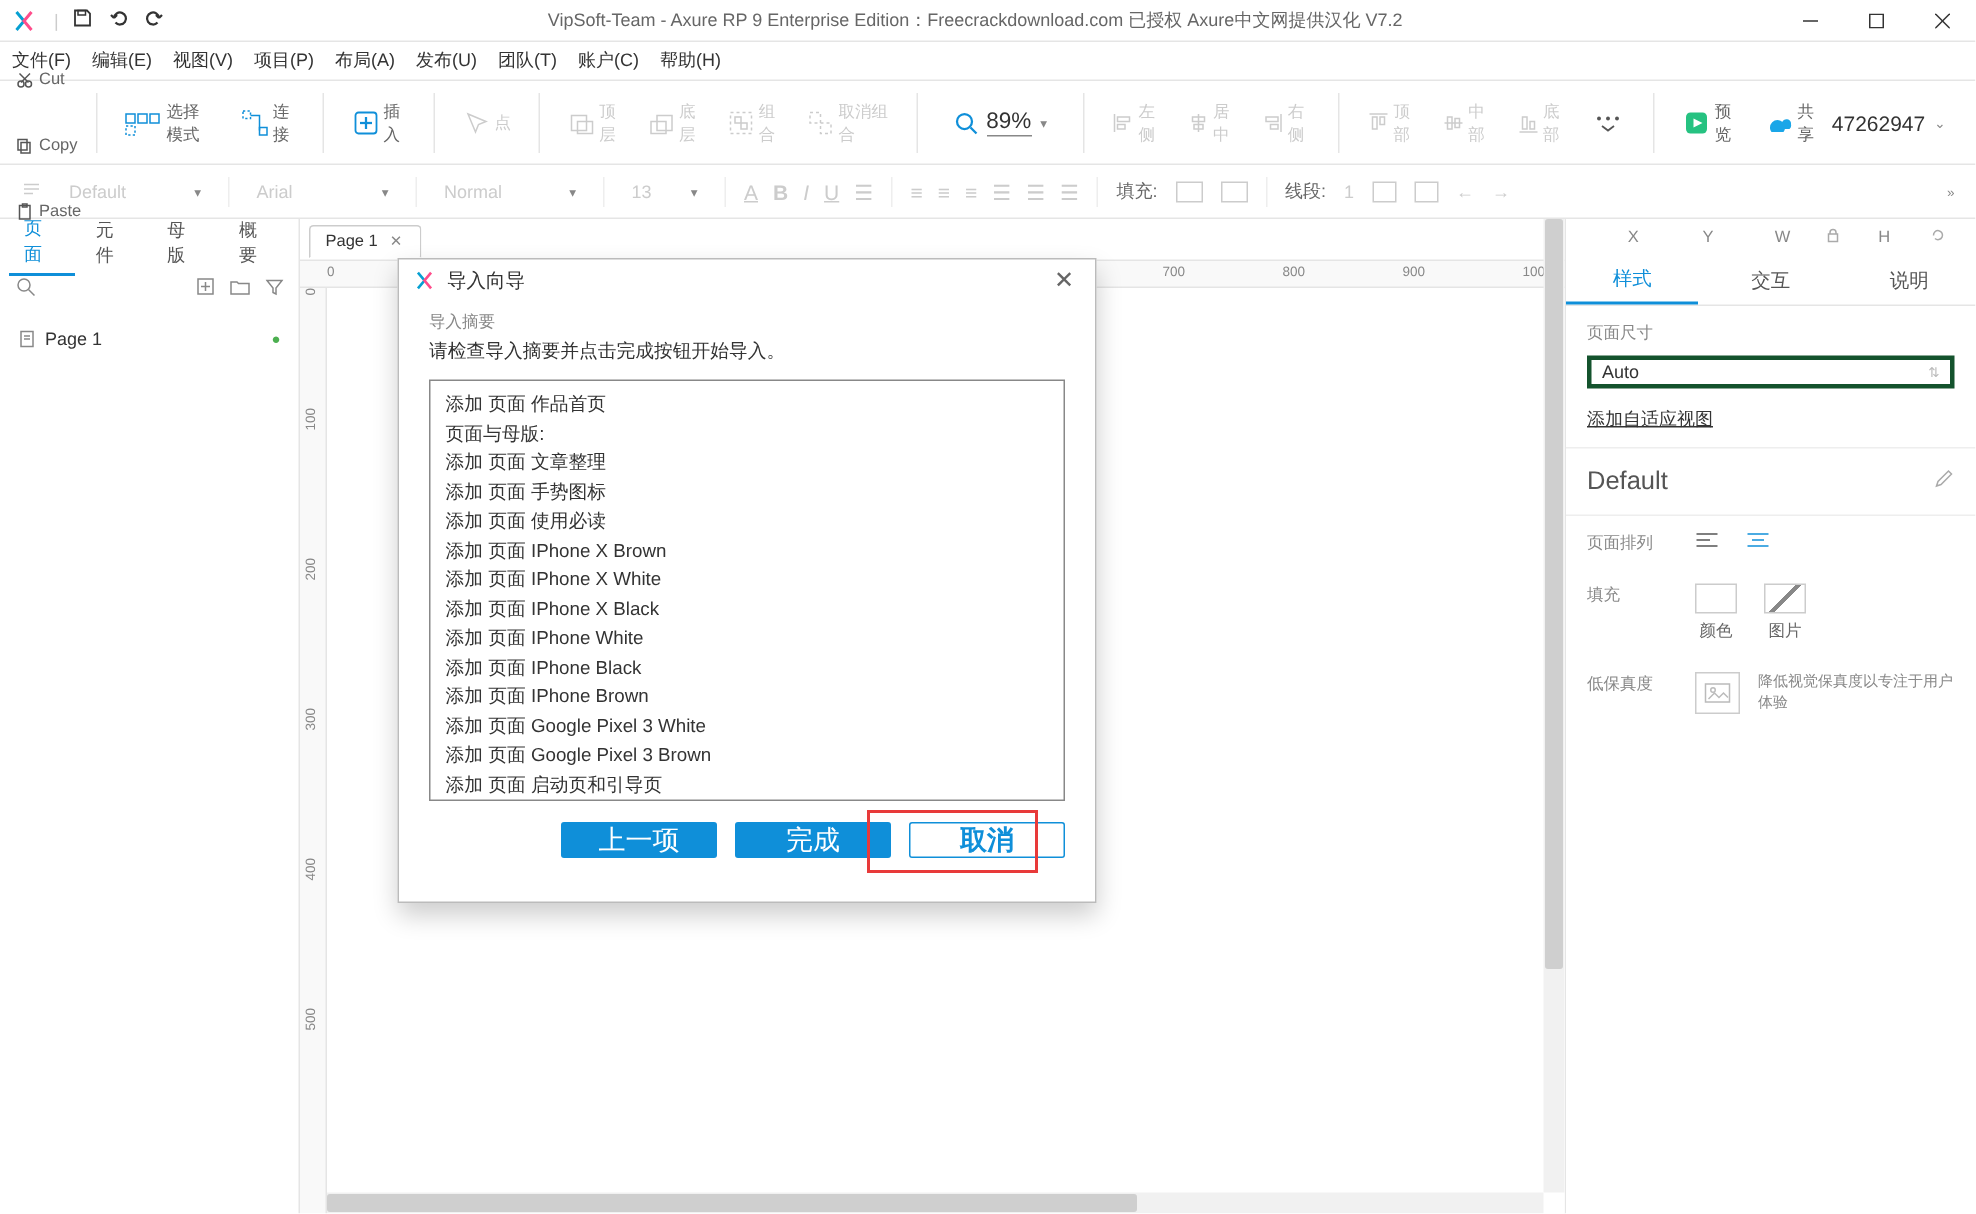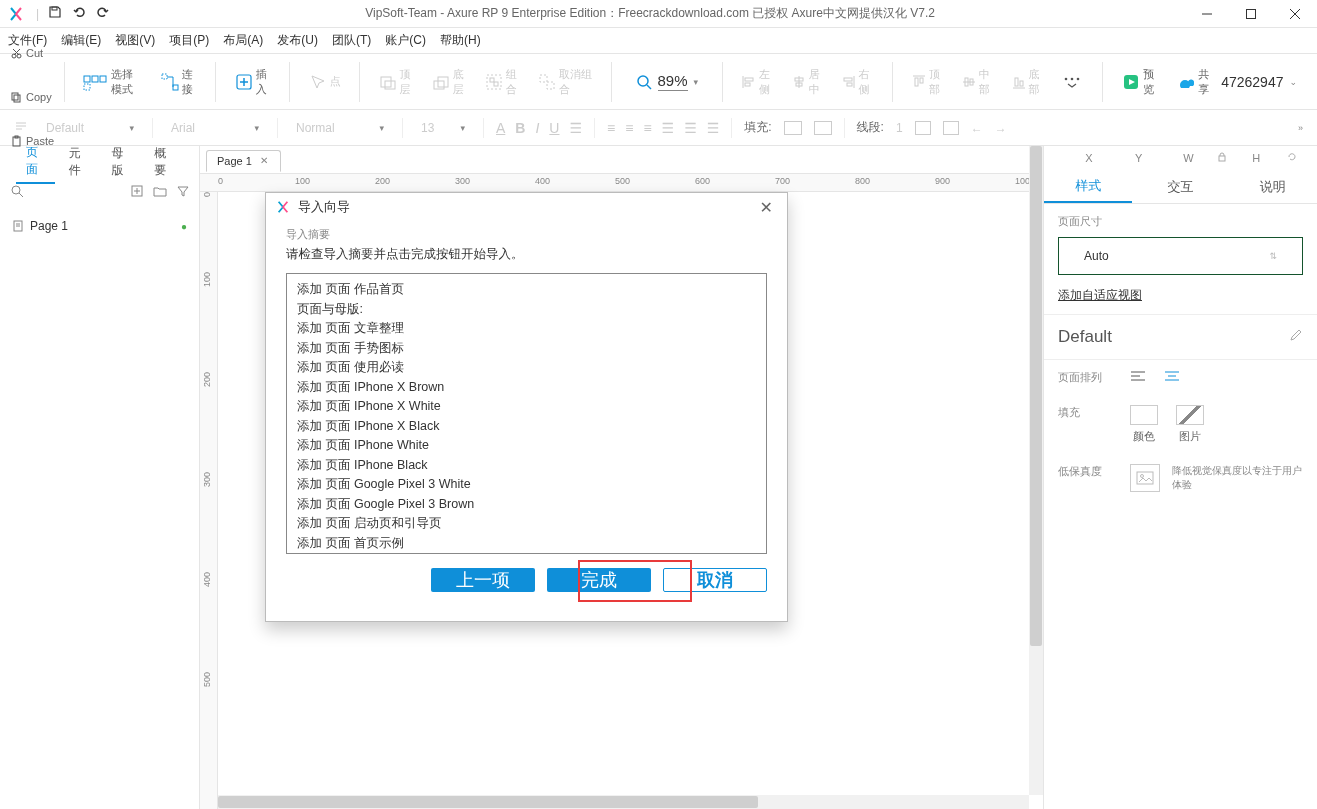--- a/index.html
+++ b/index.html
@@ -36,21 +36,21 @@
 .stylebar { height: 36px; display: flex; align-items: center; border-bottom: 1px solid #e5e5e5; color: #ccc; gap: 12px; padding: 0 14px; font-size: 12px; }
 .stylebar .dd { display: flex; align-items: center; gap: 6px; padding: 2px 6px; min-width: 100px; }
 .stylebar .dd.short { min-width: 56px; }
 .stylebar .sep-v { width: 1px; height: 20px; background: #eee; }
 .stylebar .icons { display: flex; gap: 10px; font-size: 14px; }
 .stylebar .lbl2 { color: #666; }
 
 
 .main { display: flex; height: calc(100% - 28px - 26px - 56px - 36px); }
 .leftpanel { width: 200px; border-right: 1px solid #e5e5e5; display: flex; flex-direction: column; }
-.lp-tabs { display: flex; height: 32px; align-items: center; padding: 0 16px; gap: 4px; }
+.lp-tabs { display: flex; height: 32px; align-items: center; padding: 0 6px; gap: 4px; }
 .lp-tab { padding: 4px 10px; font-size: 12px; color: #555; cursor: pointer; }
 .lp-tab.active { color: #0f8fd9; border-bottom: 2px solid #0f8fd9; font-weight: 500; }
 .lp-tools { height: 28px; display: flex; align-items: center; padding: 0 10px; gap: 12px; color: #888; }
 .lp-tools .r { margin-left: auto; display: flex; gap: 10px; }
 .lp-tree { padding: 10px; }
 .tree-item { display: flex; align-items: center; gap: 6px; font-size: 12px; color: #333; padding: 3px 2px; cursor: pointer; }
 .tree-item .check { margin-left: auto; color: #4caf50; font-size: 10px; }
 
 .canvas { flex: 1; position: relative; background: #fff; }
 .canvas-tabs { height: 28px; display: flex; align-items: center; border-bottom: 1px solid #e5e5e5; padding-left: 6px; }
@@ -67,31 +67,31 @@
 .scrollbar-h .thumb { position: absolute; left: 0; top: 1px; bottom: 1px; width: 540px; background: #cfcfcf; border-radius: 2px; }
 
 .rightpanel { width: 274px; border-left: 1px solid #e5e5e5; display: flex; flex-direction: column; }
 .rp-row1 { height: 24px; display: flex; align-items: center; padding: 0 20px; font-size: 11px; color: #888; }
 .rp-row1 span { flex: 1; text-align: center; }
 .rp-tabs { height: 34px; display: flex; align-items: center; padding: 0 0; gap: 4px; border-bottom: 1px solid #e5e5e5; }
 .rp-tab { flex: 1; text-align: center; padding: 6px 8px; font-size: 13px; color: #555; cursor: pointer; }
 .rp-tab.active { color: #0f8fd9; border-bottom: 2px solid #0f8fd9; font-weight: 500; }
 .rp-section { padding: 10px 14px; font-size: 12px; color: #555; }
 .rp-sec-title { font-size: 11px; color: #888; margin-bottom: 8px; }
-.rp-input { height: 38px; border: 1px solid #14532d; padding: 0 25px; display: flex; align-items: center; color: #333; }
+.rp-input { height: 22px; border: 3px solid #14532d; padding: 0 7px; display: flex; align-items: center; color: #333; }
 .rp-link { color: #333; text-decoration: underline; cursor: pointer; margin-top: 12px; display: block; }
 .rp-default { font-size: 17px; color: #555; padding: 12px 14px; display: flex; align-items: center; justify-content: space-between; border-top: 1px solid #eee; border-bottom: 1px solid #eee; }
 .rp-row { display: flex; align-items: flex-start; padding: 10px 14px; gap: 12px; font-size: 11px; }
 .rp-row .lbl3 { width: 60px; color: #888; }
 .rp-row .vals { display: flex; gap: 18px; }
 .rp-val-col { display: flex; flex-direction: column; align-items: center; gap: 4px; font-size: 11px; color: #666; }
 .rp-swatch { width: 28px; height: 20px; border: 1px solid #ccc; }
 .rp-swatch.line { background: linear-gradient(135deg, transparent 45%, #888 45%, #888 55%, transparent 55%); }
 .rp-imgph { width: 30px; height: 28px; border: 1px solid #ccc; display: flex; align-items: center; justify-content: center; color: #bbb; }
-.dialog { position: absolute; left: 265px; top: 192px; width: 523px; height: 430px; background: #fff; border: 1px solid #bbb; box-shadow: 0 8px 16px rgba(0,0,0,0.2); }
+.dialog { position: absolute; left: 265px; top: 172px; width: 466px; height: 430px; background: #fff; border: 1px solid #bbb; box-shadow: 0 8px 16px rgba(0,0,0,0.2); }
 .dialog-title { height: 28px; display: flex; align-items: center; padding: 0 8px 0 10px; }
 .dialog-title .dlogo { margin-right: 8px; display: flex; }
 .dialog-title .dtext { font-size: 13px; color: #333; }
 .dialog-title .dclose { margin-left: auto; font-size: 16px; color: #666; cursor: pointer; padding: 2px 6px; }
 .dialog-body { padding: 6px 20px 0 20px; }
 .dialog-body .subtitle { font-size: 11px; color: #888; margin-bottom: 4px; }
 .dialog-body .subtext { font-size: 12.5px; color: #333; margin-bottom: 10px; }
 .import-list { border: 1px solid #888; height: 281px; overflow: hidden; padding: 6px 10px; font-size: 12.5px; color: #333; line-height: 19.5px; }
 .dialog-actions { display: flex; justify-content: flex-end; gap: 12px; padding: 14px 20px 0 20px; position: relative; }
 .btn { height: 24px; min-width: 104px; border: none; border-radius: 2px; font-size: 18px; cursor: pointer; display: flex; align-items: center; justify-content: center; }
@@ -607,20 +607,21 @@
         <div>添加 页面 作品首页</div>
         <div>页面与母版:</div>
         <div>添加 页面 文章整理</div>
         <div>添加 页面 手势图标</div>
         <div>添加 页面 使用必读</div>
         <div>添加 页面 IPhone X Brown</div>
         <div>添加 页面 IPhone X White</div>
         <div>添加 页面 IPhone X Black</div>
         <div>添加 页面 IPhone White</div>
         <div>添加 页面 IPhone Black</div>
+        <div>添加 页面 IPhone Brown</div>
         <div>添加 页面 Google Pixel 3 White</div>
         <div>添加 页面 Google Pixel 3 Brown</div>
         <div>添加 页面 启动页和引导页</div>
         <div>添加 页面 首页示例</div>
       </div>
   </div>
   <div class="dialog-actions">
     <button class="btn btn-primary">上一项</button>
     <button class="btn btn-primary">完成</button>
     <button class="btn btn-outline">取消</button>

